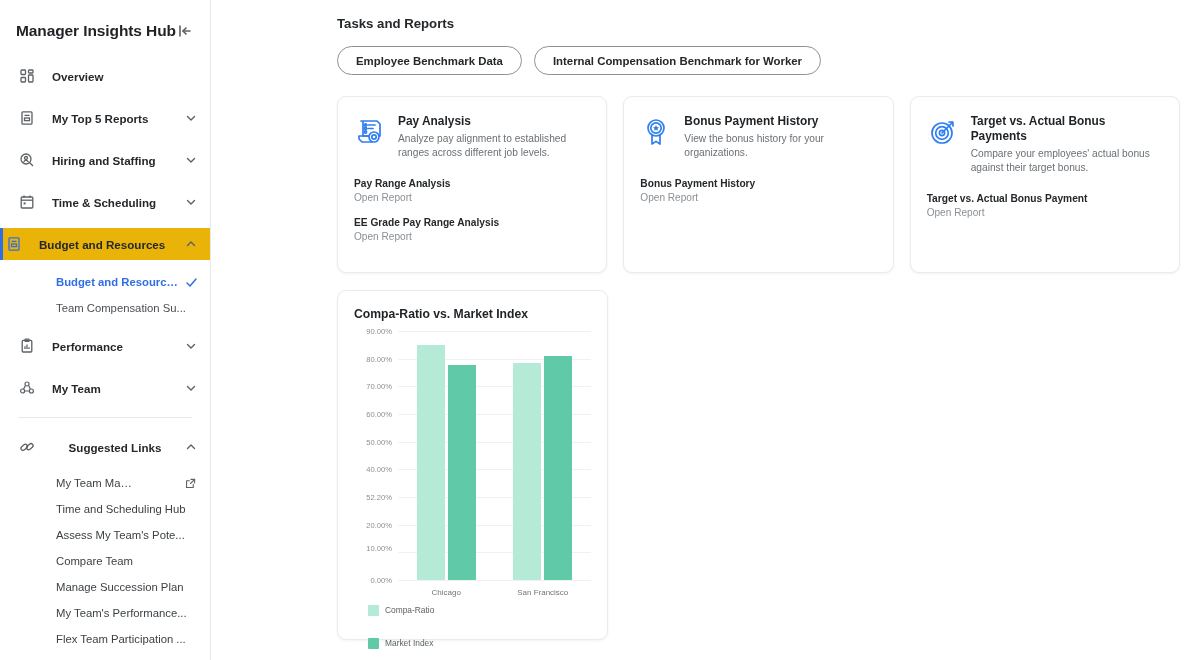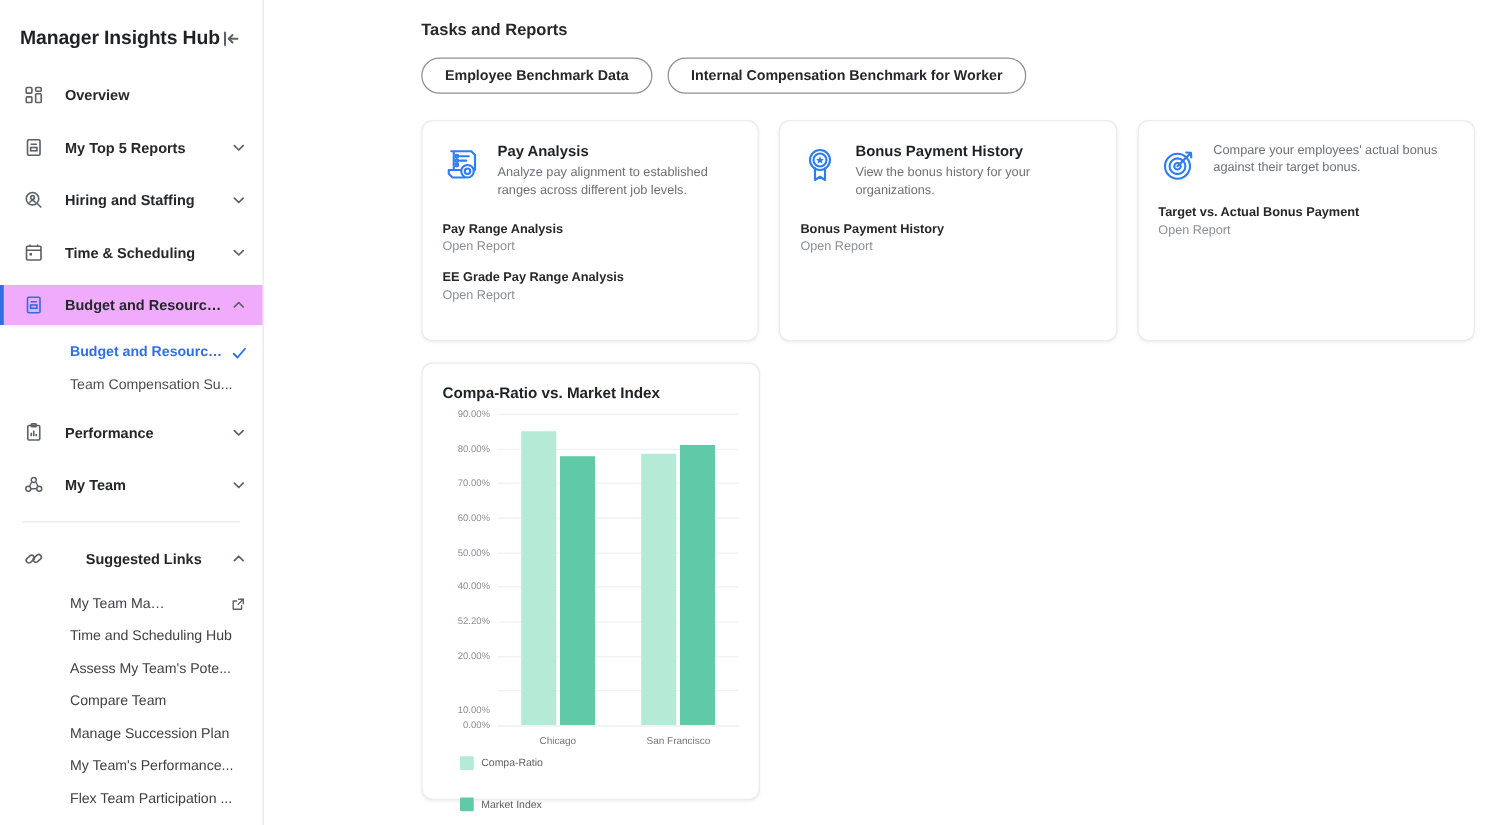--- a/index.html
+++ b/index.html
@@ -29,21 +29,21 @@
 
   .sb-nav { margin-top: 14px; }
   .sb-item {
     display: flex; align-items: center;
     height: 32px; padding-left: 18px; margin-bottom: 0;
     position: relative; cursor: pointer;
   }
   .sb-icon { width: 18px; height: 18px; flex: 0 0 18px; display: flex; align-items: center; justify-content: center; color: #5b6165; }
   .sb-label { flex: 1; font-size: 11.6px; font-weight: bold; color: #25282b; margin-left: 16px; white-space: nowrap; overflow: hidden; text-overflow: ellipsis; padding-right: 6px; }
   .sb-chev { width: 14px; height: 14px; margin-right: 12px; color: #5b6165; flex: 0 0 14px; display:flex;align-items:center;justify-content:center; }
-  .sb-item.active { background: #f0abfc; border-left: 3px solid #2f6fe4; padding-left: 15px; }
+  .sb-item.active { background: #eab308; border-left: 3px solid #2f6fe4; padding-left: 2px; }
   .sb-item.active .sb-icon { color: #2f6fe4; }
 
   .sb-sub {
     display: flex; align-items: center;
     height: 26px; padding-left: 56px; cursor: pointer;
   }
   .sb-sub-label { flex: 1; font-size: 11.3px; color: #4a4f54; white-space: nowrap; overflow: hidden; text-overflow: ellipsis; padding-right: 6px; }
   .sb-sub.selected .sb-sub-label { color: #2f6fe4; font-weight: bold; }
   .sb-sub-check { width: 14px; height: 14px; margin-right: 12px; color: #2f6fe4; flex:0 0 14px; display:flex;align-items:center;justify-content:center; }
   .sb-ext { width: 12px; height: 12px; margin-right: 14px; color: #5b6165; flex:0 0 12px; display:flex;align-items:center;justify-content:center;}
@@ -370,40 +370,41 @@
           <span class="card-icon">
             <svg width="32" height="32" viewBox="0 0 32 32" fill="none" stroke="#2f7ef0" stroke-width="1.7" stroke-linecap="round" stroke-linejoin="round">
               <circle cx="15" cy="17" r="10"></circle>
               <circle cx="15" cy="17" r="6.3"></circle>
               <circle cx="15" cy="17" r="2.6"></circle>
               <path d="M15 17 L25.5 6.5"></path>
               <path d="M22 6 L25.8 6.2 L26 10"></path>
             </svg>
           </span>
           <div>
+            <div class="card-title">Target vs. Actual Bonus Payments</div>
             <div class="card-desc">Compare your employees' actual bonus against their target bonus.</div>
           </div>
         </div>
         <div class="card-links">
           <div class="card-link">
             <div class="link-name">Target vs. Actual Bonus Payment</div>
             <div class="link-sub">Open Report</div>
           </div>
         </div>
       </div>
     </div>
 
     <div class="chart-card">
       <div class="chart-title">Compa-Ratio vs. Market Index</div>
       <div class="chart-body">
         <div class="plot" id="plot">
             <div class="gridline" style="top: 249px;"></div>
             <div class="ytick" style="top: 249px;">0.00%</div>
             <div class="gridline" style="top: 221.333px;"></div>
-            <div class="ytick" style="top: 237px;">10.00%</div>
+            <div class="ytick" style="top: 217px;">10.00%</div>
             <div class="gridline" style="top: 193.667px;"></div>
             <div class="ytick" style="top: 193.667px;">20.00%</div>
             <div class="gridline" style="top: 166px;"></div>
             <div class="ytick" style="top: 166px;">52.20%</div>
             <div class="gridline" style="top: 138.333px;"></div>
             <div class="ytick" style="top: 138.333px;">40.00%</div>
             <div class="gridline" style="top: 110.667px;"></div>
             <div class="ytick" style="top: 110.667px;">50.00%</div>
             <div class="gridline" style="top: 83px;"></div>
             <div class="ytick" style="top: 83px;">60.00%</div>

